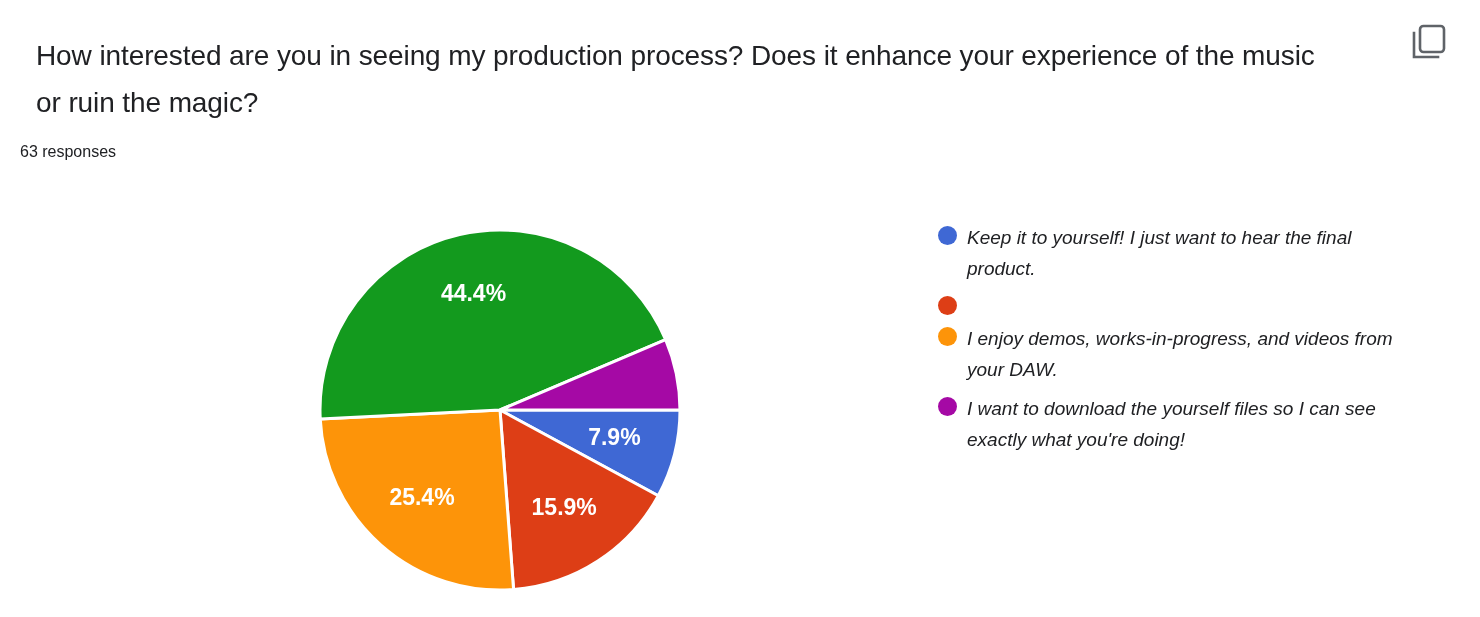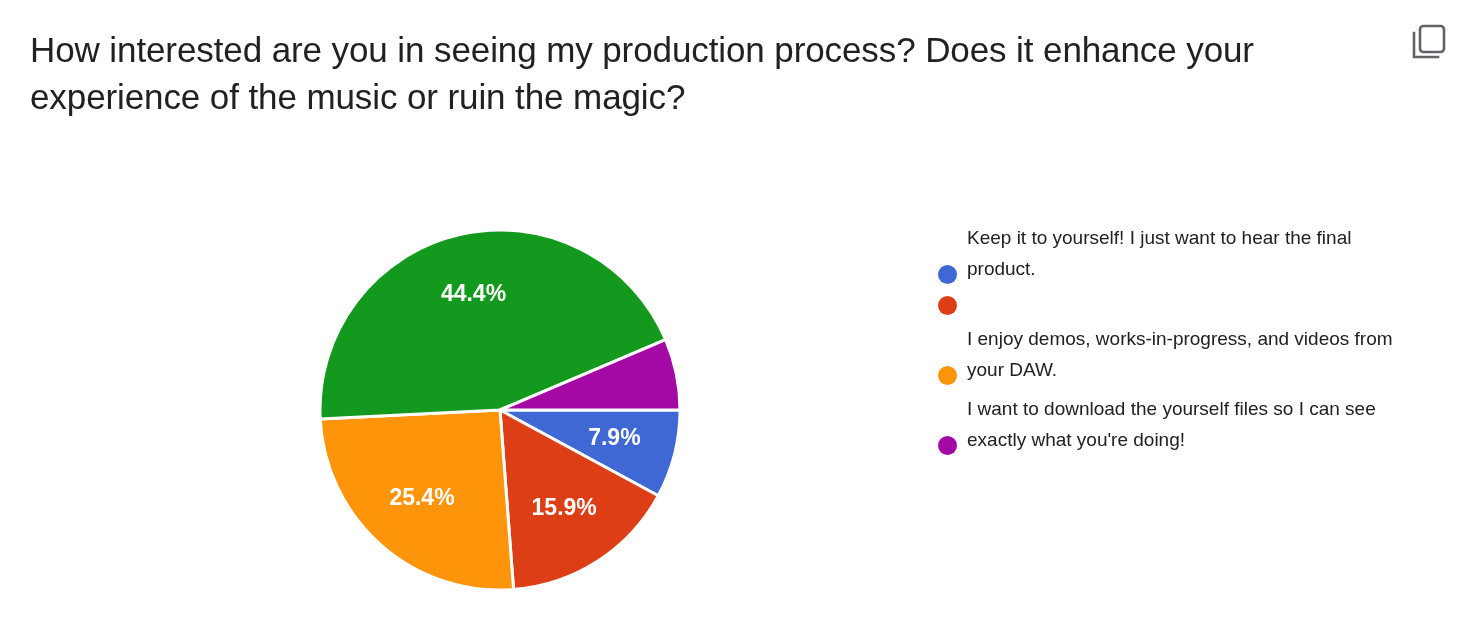--- a/index.html
+++ b/index.html
@@ -17,26 +17,26 @@
   }
 
   
   #question-header {
     position: absolute;
     left: 20px;
     top: 16px;
     width: 1340px;
   }
   #question-title {
-    font-size: 35px;
+    font-size: 28px;
     line-height: 47px;
     font-weight: 400;
     color: #202124;
     letter-spacing: -0.1px;
-    margin: 10px;
+    margin: 16px;
     white-space: pre-wrap;
   }
   #response-count {
     margin-top: 15px;
     font-size: 16px;
     line-height: 20px;
     color: #202124;
     font-weight: 400;
   }
 
@@ -81,22 +81,23 @@
 
   
   #chart-legend {
     position: absolute;
     left: 938px;
     top: 52px;
     width: 500px;
   }
   .legend-item {
     display: flex;
-    align-items: flex-end;
+    align-items: flex-start;
     margin-bottom: 8px;
+    font-style: italic;
   }
   .legend-swatch {
     flex: 0 0 auto;
     width: 19px;
     height: 19px;
     border-radius: 50%;
     margin-top: 4px;
     margin-right: 10px;
   }
   .legend-label {
@@ -105,20 +106,21 @@
     color: #202124;
     font-weight: 400;
     max-width: 428px;
   }
 </style>
 </head>
 <body>
 
 <div id="question-header">
   <div id="question-title">How interested are you in seeing my production process? Does it enhance your experience of the music or ruin the magic?</div>
+  <div id="response-count">63 responses</div>
 </div>
 
 <div id="copy-chart-button">
   <span>
     <svg width="40" height="40" viewBox="0 0 40 40" aria-hidden="true">
 
       <path d="M5 10 L5 34 L29 34" fill="none" stroke="#5f6368" stroke-width="2.6" stroke-linecap="square" stroke-linejoin="miter"></path>
 
       <rect x="11" y="3" width="24" height="26" rx="3.5" ry="3.5" fill="#ffffff" stroke="#5f6368" stroke-width="2.6"></rect>
     </svg>

